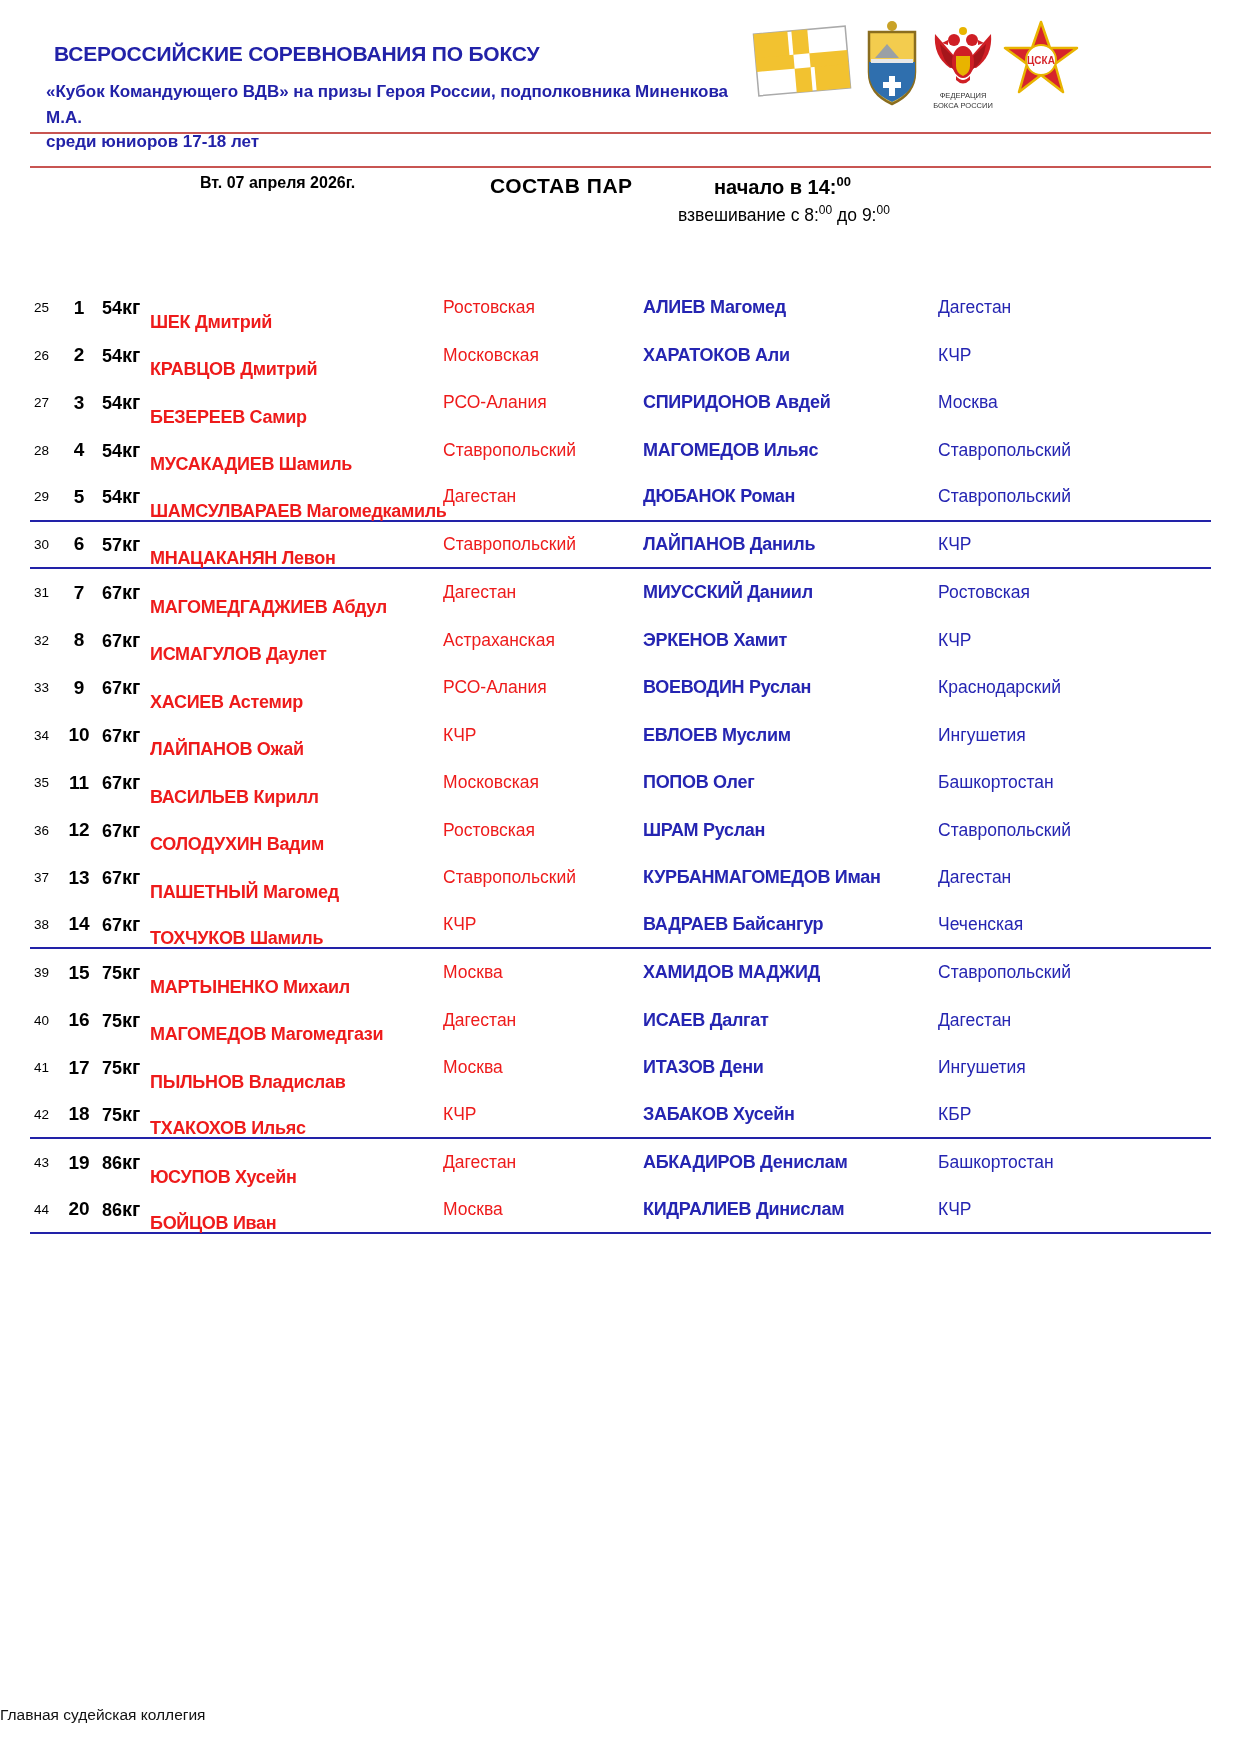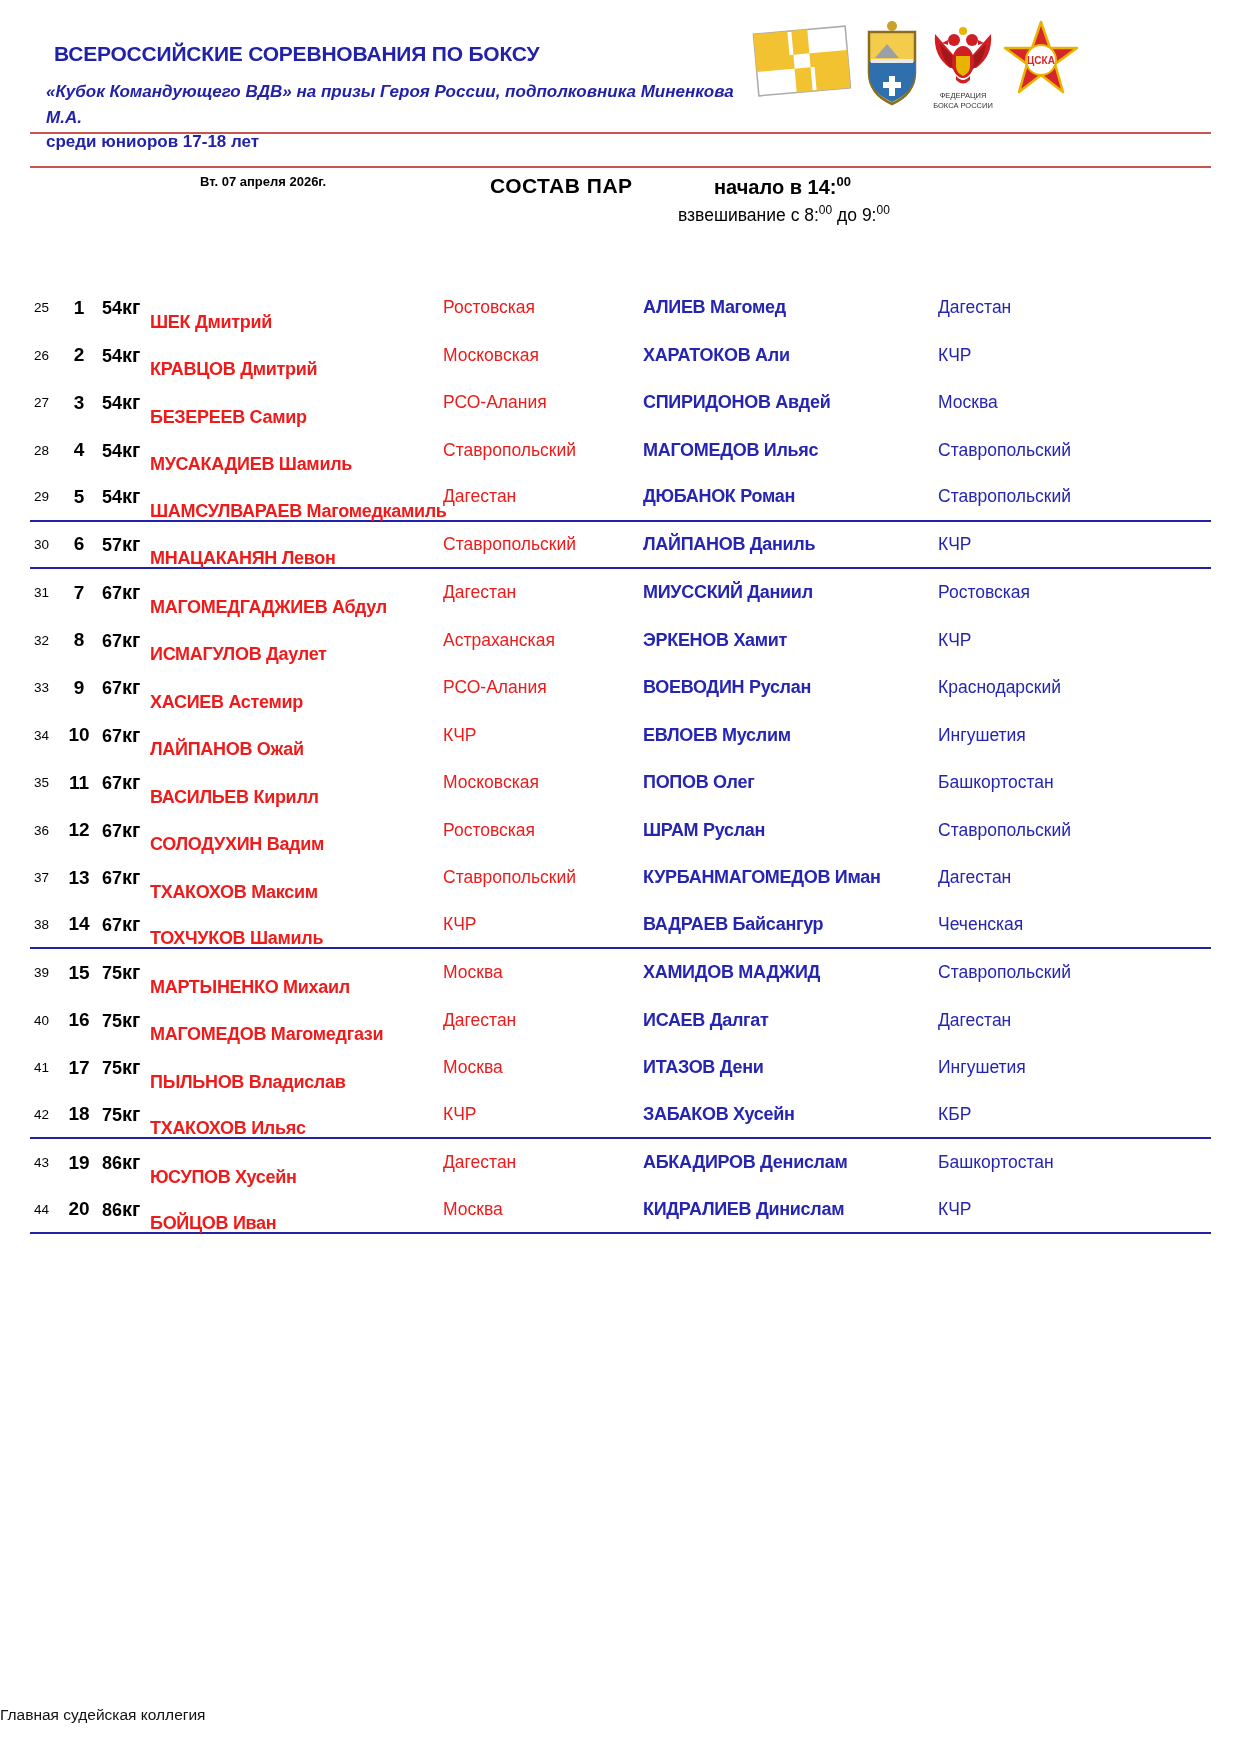--- a/index.html
+++ b/index.html
@@ -15,37 +15,37 @@
   body{
     width:1241px;height:1755px;background:#ffffff;
     font-family:"Liberation Sans","DejaVu Sans",sans-serif;
     color:#000;
   }
   .page{position:relative;width:1241px;height:1755px;overflow:hidden;}
 
   
   .header-text{position:absolute;top:34px;left:46px;width:700px;color:var(--head-blue);}
   .title{font-size:21px;font-weight:bold;letter-spacing:-0.2px;margin:8px;line-height:1.1;}
-  .subtitle{font-size:17px;font-weight:bold;margin-top:14px;line-height:1.5;font-style:italic;}
+  .subtitle{font-size:17px;font-weight:bold;margin-top:14px;line-height:1.5;}
   .subtitle2{font-size:17px;font-weight:bold;line-height:1.4;}
 
   .logos{position:absolute;top:18px;left:750px;width:330px;height:100px;
          display:flex;align-items:flex-start;gap:7px;}
   .logo{flex:0 0 auto;}
 
   .rule{position:absolute;left:30px;width:1181px;border-top:2px solid var(--rule-red);}
   .rule-top{top:132px;}
   .rule-bottom{top:166px;}
 
   .location{position:absolute;top:137px;left:0;width:100%;text-align:center;
             font-size:17.5px;color:#111;}
 
   
   .session{position:absolute;top:174px;left:0;width:100%;height:70px;}
-  .session .date{position:absolute;left:200px;top:0;font-size:13px;font-weight:bold;}
+  .session .date{position:absolute;left:200px;top:0;font-size:16px;font-weight:bold;}
   .session .doc-title{position:absolute;left:490px;top:0;font-size:21px;font-weight:bold;letter-spacing:0.5px;}
   .session .start{position:absolute;left:714px;top:0;font-size:20px;font-weight:bold;}
   .session .start sup{font-size:13px;}
   .session .weighin{position:absolute;left:678px;top:29px;font-size:17.5px;font-weight:normal;}
   .session .weighin sup{font-size:12px;}
 
   
   .pairs{position:absolute;top:284px;left:30px;width:1181px;}
   .row{display:flex;align-items:center;height:47.5px;white-space:nowrap;}
   .row.group-end{border-bottom:2.5px solid var(--sep-blue);}
@@ -252,21 +252,21 @@
       <div class="c rname">СОЛОДУХИН Вадим</div>
       <div class="c rregion">Ростовская</div>
       <div class="c bname">ШРАМ Руслан</div>
       <div class="c bregion">Ставропольский</div>
     </div>
 
     <div class="row">
       <div class="c num">37</div>
       <div class="c pair">13</div>
       <div class="c weight"><span class="wv">67</span><span class="wu">кг</span></div>
-      <div class="c rname">ТХАКОХОВ Максим</div>
+      <div class="c rname">ПАШЕТНЫЙ Магомед</div>
       <div class="c rregion">Ставропольский</div>
       <div class="c bname">КУРБАНМАГОМЕДОВ Иман</div>
       <div class="c bregion">Дагестан</div>
     </div>
 
     <div class="row group-end">
       <div class="c num">38</div>
       <div class="c pair">14</div>
       <div class="c weight"><span class="wv">67</span><span class="wu">кг</span></div>
       <div class="c rname">ТОХЧУКОВ Шамиль</div>

